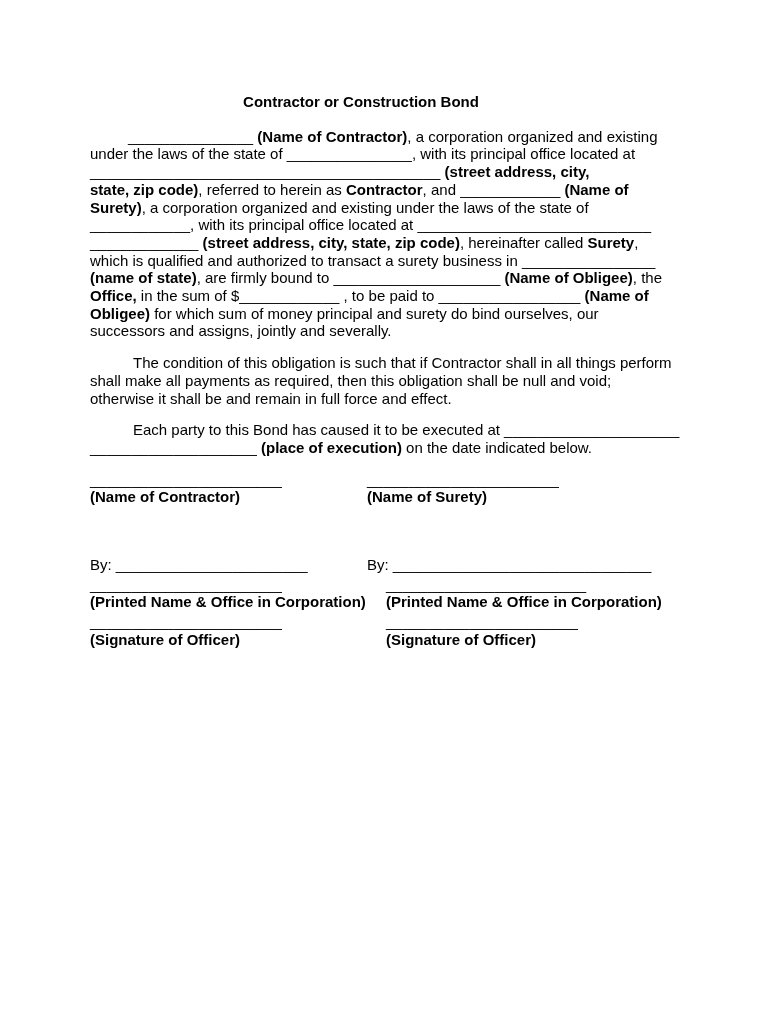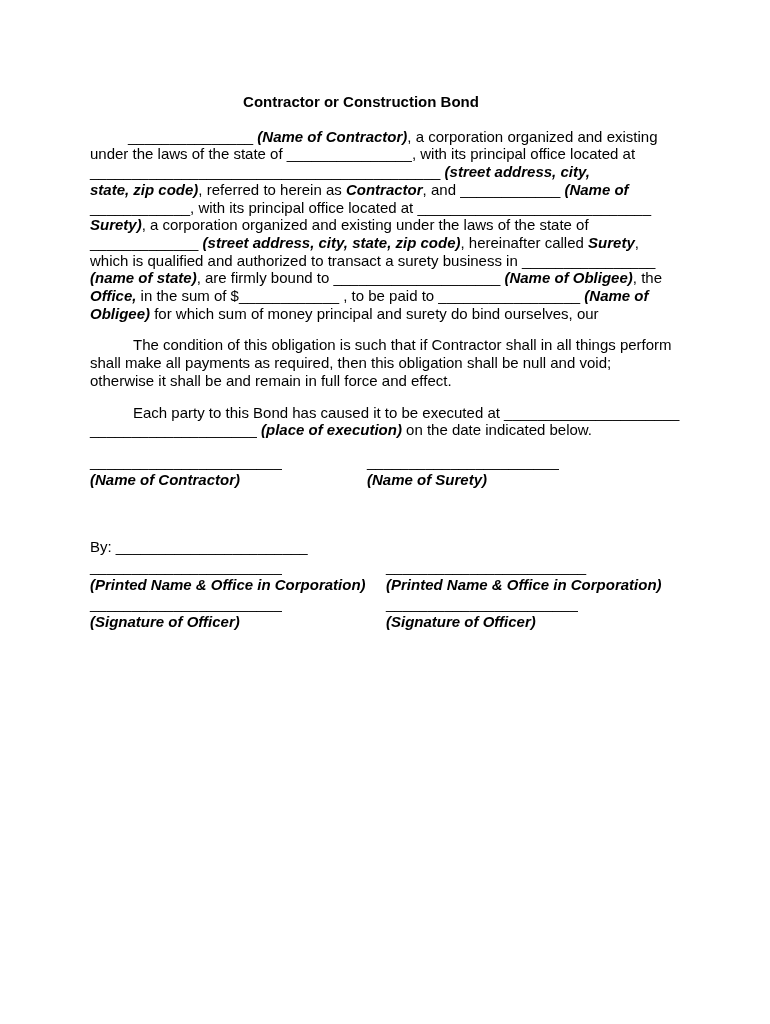--- a/index.html
+++ b/index.html
@@ -23,68 +23,69 @@
   .title {
     text-align: center;
     font-weight: bold;
     margin-bottom: 17px;
     white-space: pre;
   }
   .para { margin: 0 0 14px 0; }
   .line { white-space: pre; }
   .ind38 { padding-left: 38px; }
   .ind43 { padding-left: 43px; }
-  .bi { font-weight: bold; font-style: italic; }
+  .bi { font-weight: bold; }
   .sig-block { margin-top: 3px; }
   .sig-row { position: relative; white-space: pre; }
   .sig-right { position: absolute; left: 277px; top: 0; white-space: pre; }
   .sig-right.wide { left: 296px; text-align: right; }
   .by-row { margin-top: 50px; }
   .mt2 { margin-top: 2px; }
   .ack { margin-top: 46px; }
 </style>
 </head>
 <body>
 
 <div class="page">
 
   <div class="title">Contractor or Construction Bond</div>
 
   <div class="para">
     <div class="line ind38"><span>_______________</span><span class="bi"> (Name of Contractor)</span><span>, a corporation organized and existing</span></div>
     <div class="line"><span>under the laws of the state of </span><span>_______________</span><span>, with its principal office located at</span></div>
     <div class="line"><span>__________________________________________</span><span class="bi"> (street address, city,</span></div>
     <div class="line"><span class="bi">state, zip code)</span><span>, referred to herein as </span><span class="bi">Contractor</span><span>, and </span><span>____________</span><span class="bi"> (Name of</span></div>
+    <div class="line"><span class="bi">Surety)</span><span>, a corporation organized and existing under the laws of the state of</span></div>
     <div class="line"><span>____________</span><span>, with its principal office located at </span><span>____________________________</span></div>
-    <div class="line"><span class="bi">Surety)</span><span>, a corporation organized and existing under the laws of the state of</span></div>
     <div class="line"><span>_____________</span><span class="bi"> (street address, city, state, zip code)</span><span>, hereinafter called </span><span class="bi">Surety</span><span>,</span></div>
     <div class="line"><span>which is qualified and authorized to transact a surety business in </span><span>________________</span></div>
     <div class="line"><span class="bi">(name of state)</span><span>, are firmly bound to </span><span>____________________</span><span class="bi"> (Name of Obligee)</span><span>, the</span></div>
     <div class="line"><span class="bi">Office,</span><span> in the sum of $</span><span>____________</span><span> , to be paid to </span><span>_________________</span><span class="bi"> (Name of</span></div>
     <div class="line"><span class="bi">Obligee)</span><span> for which sum of money principal and surety do bind ourselves, our</span></div>
+    <div class="line"><span>successors and assigns, jointly and severally.</span></div>
   </div>
 
   <div class="para">
     <div class="line ind43">The condition of this obligation is such that if Contractor shall in all things perform</div>
     <div class="line">shall make all payments as required, then this obligation shall be null and void;</div>
     <div class="line">otherwise it shall be and remain in full force and effect.</div>
   </div>
 
   <div class="para">
     <div class="line ind43"><span>Each party to this Bond has caused it to be executed at </span><span>_____________________</span></div>
     <div class="line"><span>____________________</span><span class="bi"> (place of execution)</span><span> on the date indicated below.</span></div>
   </div>
 
   <div class="sig-block">
 
     <div class="sig-row"><span>_______________________</span><span class="sig-right">_______________________</span></div>
 
     <div class="sig-row"><span class="bi">(Name of Contractor)</span><span class="sig-right bi">(Name of Surety)</span></div>
 
-    <div class="sig-row by-row"><span>By: </span><span>_______________________</span></div>
+    <div class="sig-row by-row"><span>By: </span><span>_______________________</span><span class="sig-right"><span>By: </span><span>_______________________________</span></span></div>
 
     <div class="sig-row mt2"><span>_______________________</span><span class="sig-right wide">________________________</span></div>
 
     <div class="sig-row"><span class="bi">(Printed Name &amp; Office in Corporation)</span><span class="sig-right wide bi">(Printed Name &amp; Office in Corporation)</span></div>
 
     <div class="sig-row mt2"><span>_______________________</span><span class="sig-right wide">_______________________</span></div>
 
     <div class="sig-row"><span class="bi">(Signature of Officer)</span><span class="sig-right wide bi">(Signature of Officer)</span></div>
 
   </div>

